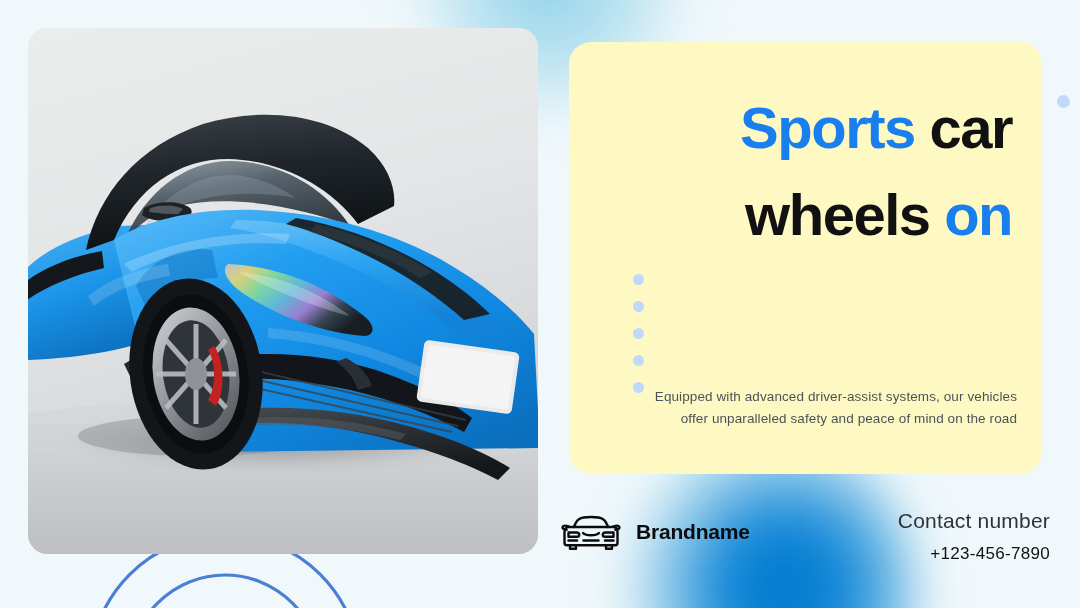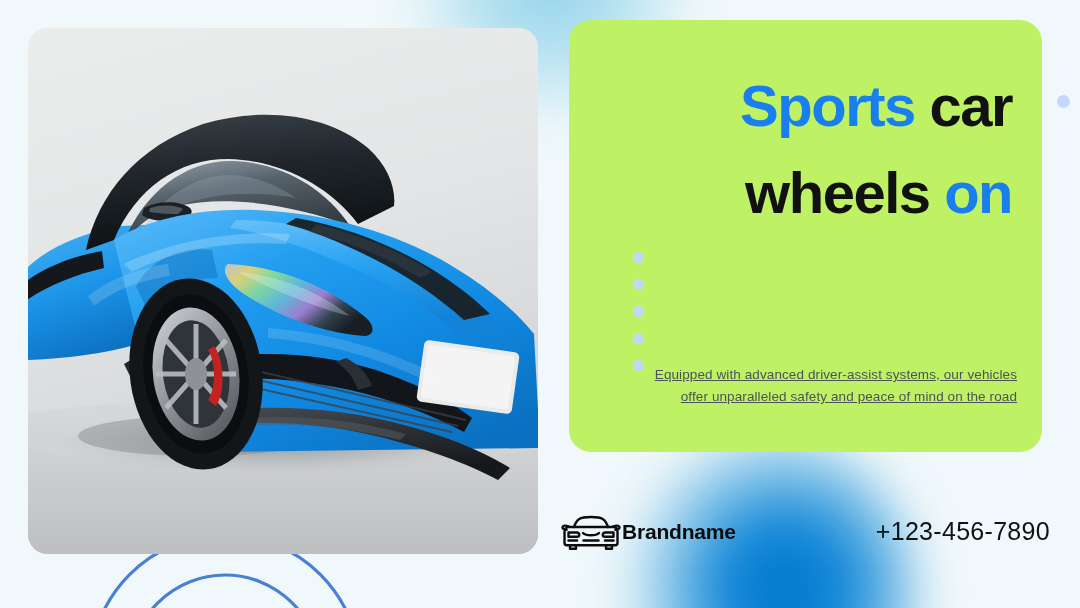--- a/index.html
+++ b/index.html
@@ -40,23 +40,23 @@
     width:510px; height:526px;
     border-radius:20px;
     overflow:hidden;
     background:linear-gradient(170deg,#e8e9ea 0%, #e2e3e4 40%, #d9dadb 72%, #cfd1d2 100%);
   }
   #car-photo svg { display:block; width:100%; height:100%; }
 
   
   #content-card {
     position:absolute;
-    left:569px; top:20px;
+    left:569px; top:42px;
     width:473px; height:432px;
-    background:#bef264;
+    background:#fef9c3;
     border-radius:22px;
   }
 
   
   #headline {
     position:absolute;
     left:30px; top:42px;
     width:413px;
     text-align:right;
     font-weight:700;
@@ -82,45 +82,44 @@
   
   #description {
     position:absolute;
     left:84px; top:344px;
     width:364px;
     text-align:right;
     font-size:13.5px;
     line-height:22px;
     color:#4b5358;
     letter-spacing:0.1px;
-    text-decoration:underline;
   }
 
   
   #brand {
     position:absolute;
     left:560px; top:512px;
-    display:flex; align-items:center; 
+    display:flex; align-items:center; gap:14px;
     z-index:5;
   }
   #brand-icon { width:62px; height:40px; display:block; }
   #brand-name {
     font-size:21px; font-weight:700; color:#0c0c0c;
     letter-spacing:-0.2px;
   }
 
   
   #contact {
     position:absolute;
     right:30px; top:505px;
     text-align:right;
     z-index:5;
   }
   #contact-label { font-size:21px; color:#2f3437; line-height:32px; letter-spacing:0.2px; }
-  #contact-number { font-size:25px; color:#101314; line-height:33px; letter-spacing:0.3px;margin-top:10px; }
+  #contact-number { font-size:17px; color:#101314; line-height:33px; letter-spacing:0.3px; }
 
   
   #edge-dot {
     position:absolute;
     left:1057px; top:95px;
     width:13px; height:13px;
     border-radius:50%;
     background:#c3d8fb;
   }
 </style>
@@ -318,16 +317,17 @@
         <path d="M23.5 28.5 L 38.5 28.5"></path>
 
         <path d="M10 33.2 L 10 36.8 L 16 36.8 L 16 33.2"></path>
         <path d="M46 33.2 L 46 36.8 L 52 36.8 L 52 33.2"></path>
       </g>
     </svg>
     <span id="brand-name">Brandname</span>
   </div>
 
   <div id="contact">
+    <div id="contact-label">Contact number</div>
     <div id="contact-number">+123-456-7890</div>
   </div>
 
 </div>
 
 </body></html>

